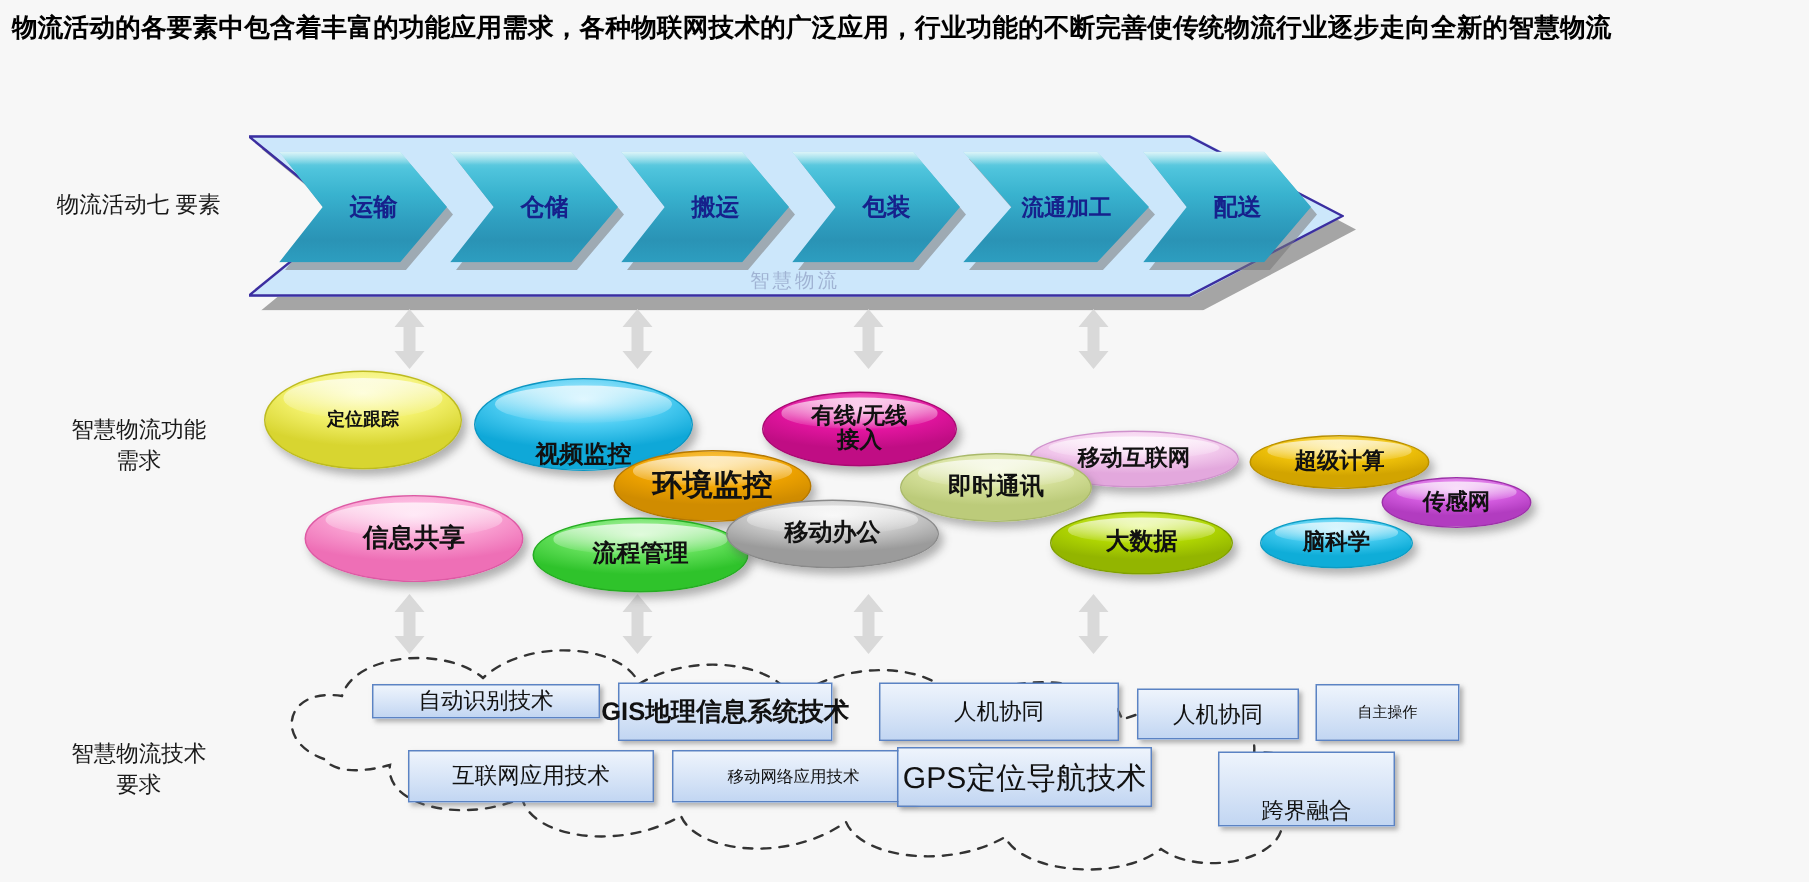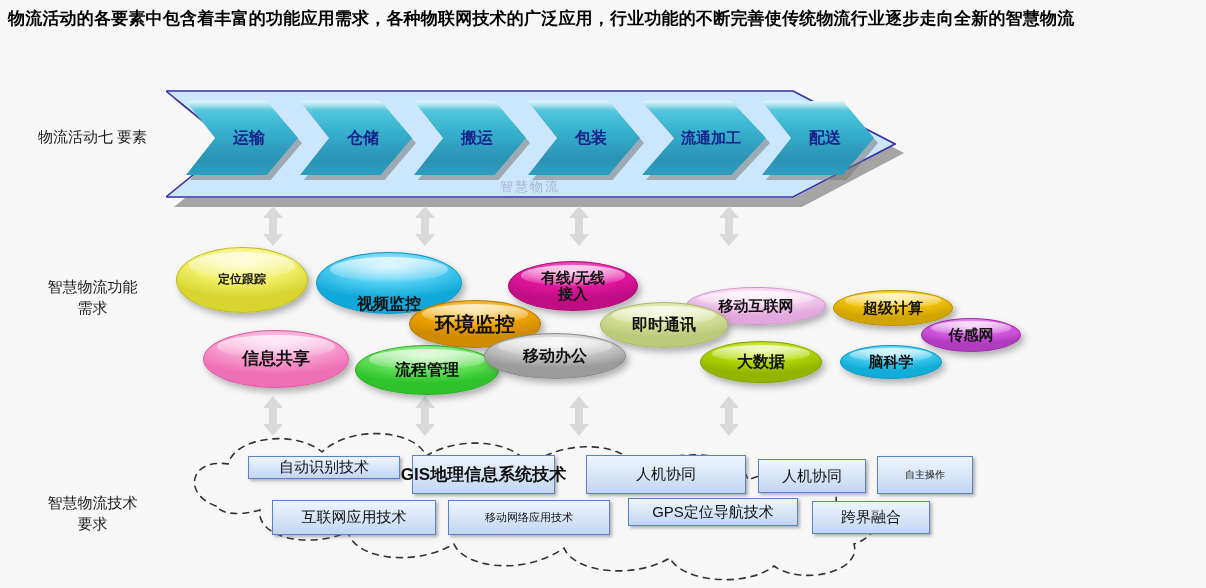--- a/index.html
+++ b/index.html
@@ -331,19 +331,19 @@
     </div>
     <div class="tbox" style="left: 877px; top: 456px; width: 96px; height: 38px; font-size: 10px;">
       <span>自主操作</span>
     </div>
     <div class="tbox" style="left: 272px; top: 500px; width: 164px; height: 35px; font-size: 15px;">
       <span>互联网应用技术</span>
     </div>
     <div class="tbox" style="left: 448px; top: 500px; width: 162px; height: 35px; font-size: 11px;">
       <span>移动网络应用技术</span>
     </div>
-    <div class="tbox" style="left: 628px; top: 498px; width: 170px; height: 28px; font-size: 15px;">
+    <div class="tbox" style="left: 598px; top: 498px; width: 170px; height: 40px; font-size: 20px;">
       <span>GPS定位导航技术</span>
     </div>
-    <div class="tbox" style="left: 812px; top: 501px; width: 118px; height: 33px; font-size: 15px;">
+    <div class="tbox" style="left: 812px; top: 501px; width: 118px; height: 50px; font-size: 15px; align-items: flex-end;">
       <span>跨界融合</span>
     </div>
   </div>
 
 </body></html>

